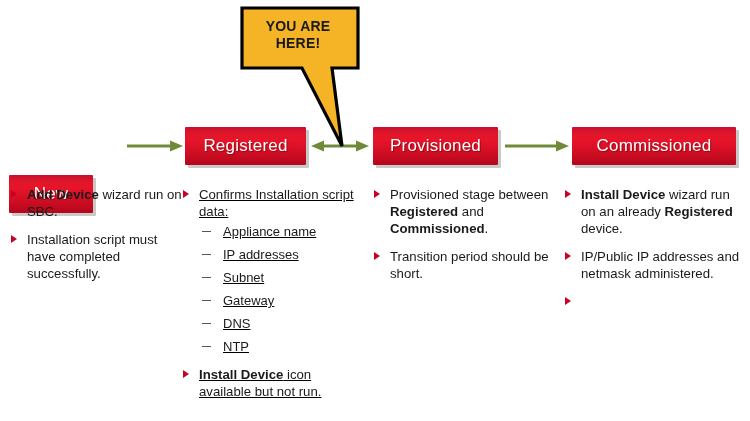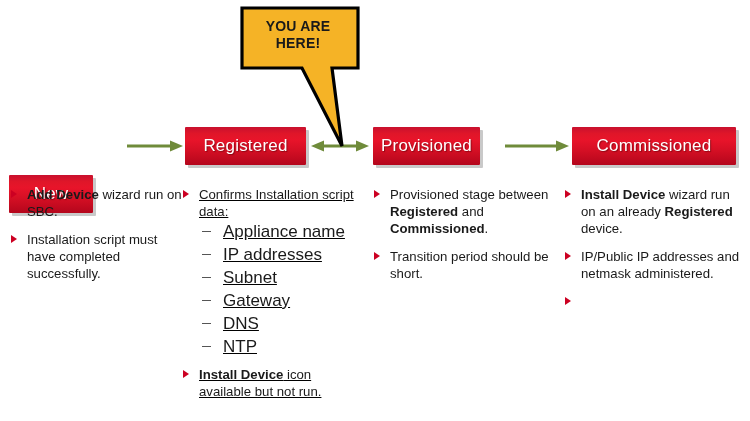--- a/index.html
+++ b/index.html
@@ -102,21 +102,21 @@
   }
   .sublist {
     margin: 3px 0 0 0;
     padding: 0;
     list-style: none;
   }
   .subitem {
     position: relative;
     padding-left: 24px;
     margin-bottom: 6px;
-    font-size: 17px;
+    font-size: 13px;
     line-height: 17px;
     color: #1a1a1a;
   }
   .subitem .dash {
     position: absolute;
     left: 3px;
     top: 8px;
     width: 9px;
     height: 1px;
     background: #555555;
@@ -129,21 +129,21 @@
 <div id="slide">
 
   <div class="stage-box" style="left:9px; width:84px;margin-top:48px;">
     <span class="stage-label">New</span>
   </div>
 
   <div class="stage-box" style="left:185px; width:121px;">
     <span class="stage-label">Registered</span>
   </div>
 
-  <div class="stage-box" style="left:373px; width:107px;">
+  <div class="stage-box" style="left:373px; width:125px;">
     <span class="stage-label">Provisioned</span>
   </div>
 
   <div class="stage-box" style="left:572px; width:164px;">
     <span class="stage-label">Commissioned</span>
   </div>
 
   <div class="connector" style="left:126px; width:58px;">
     <svg width="58" height="14" viewBox="0 0 58 14" xmlns="http://www.w3.org/2000/svg">
       <line x1="1" y1="7" x2="47" y2="7" stroke="#6f8b3a" stroke-width="3"></line>

